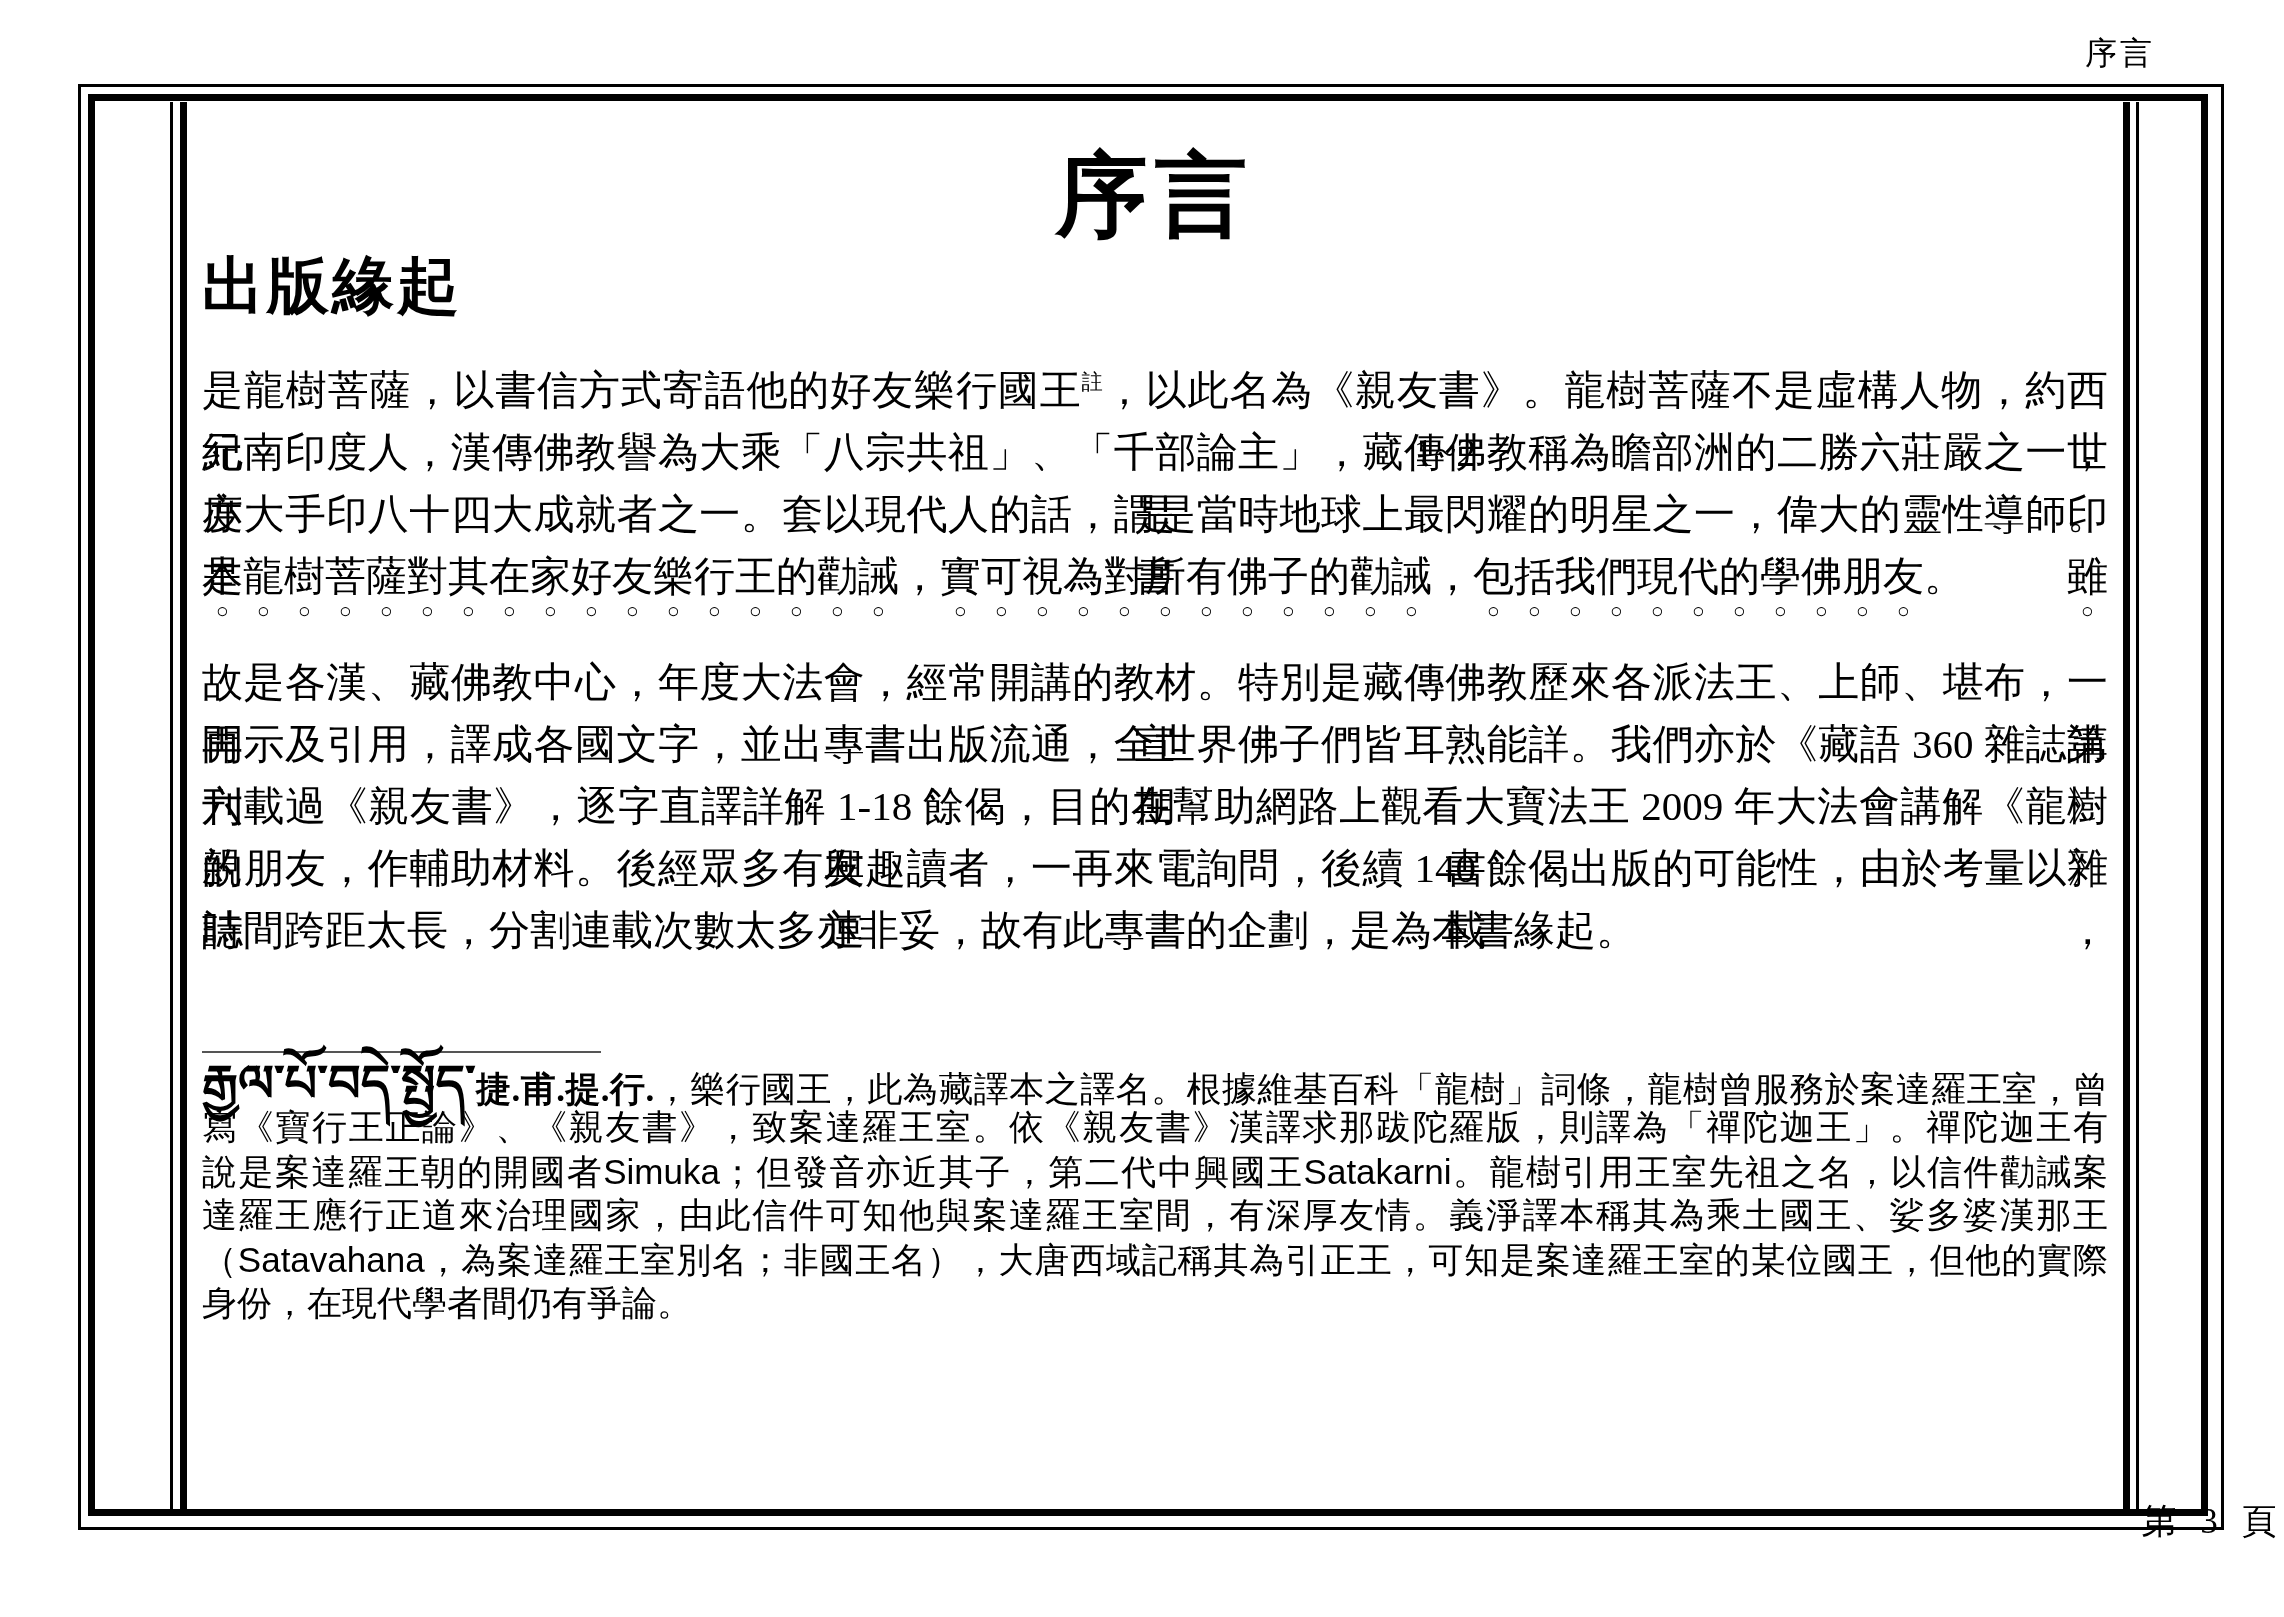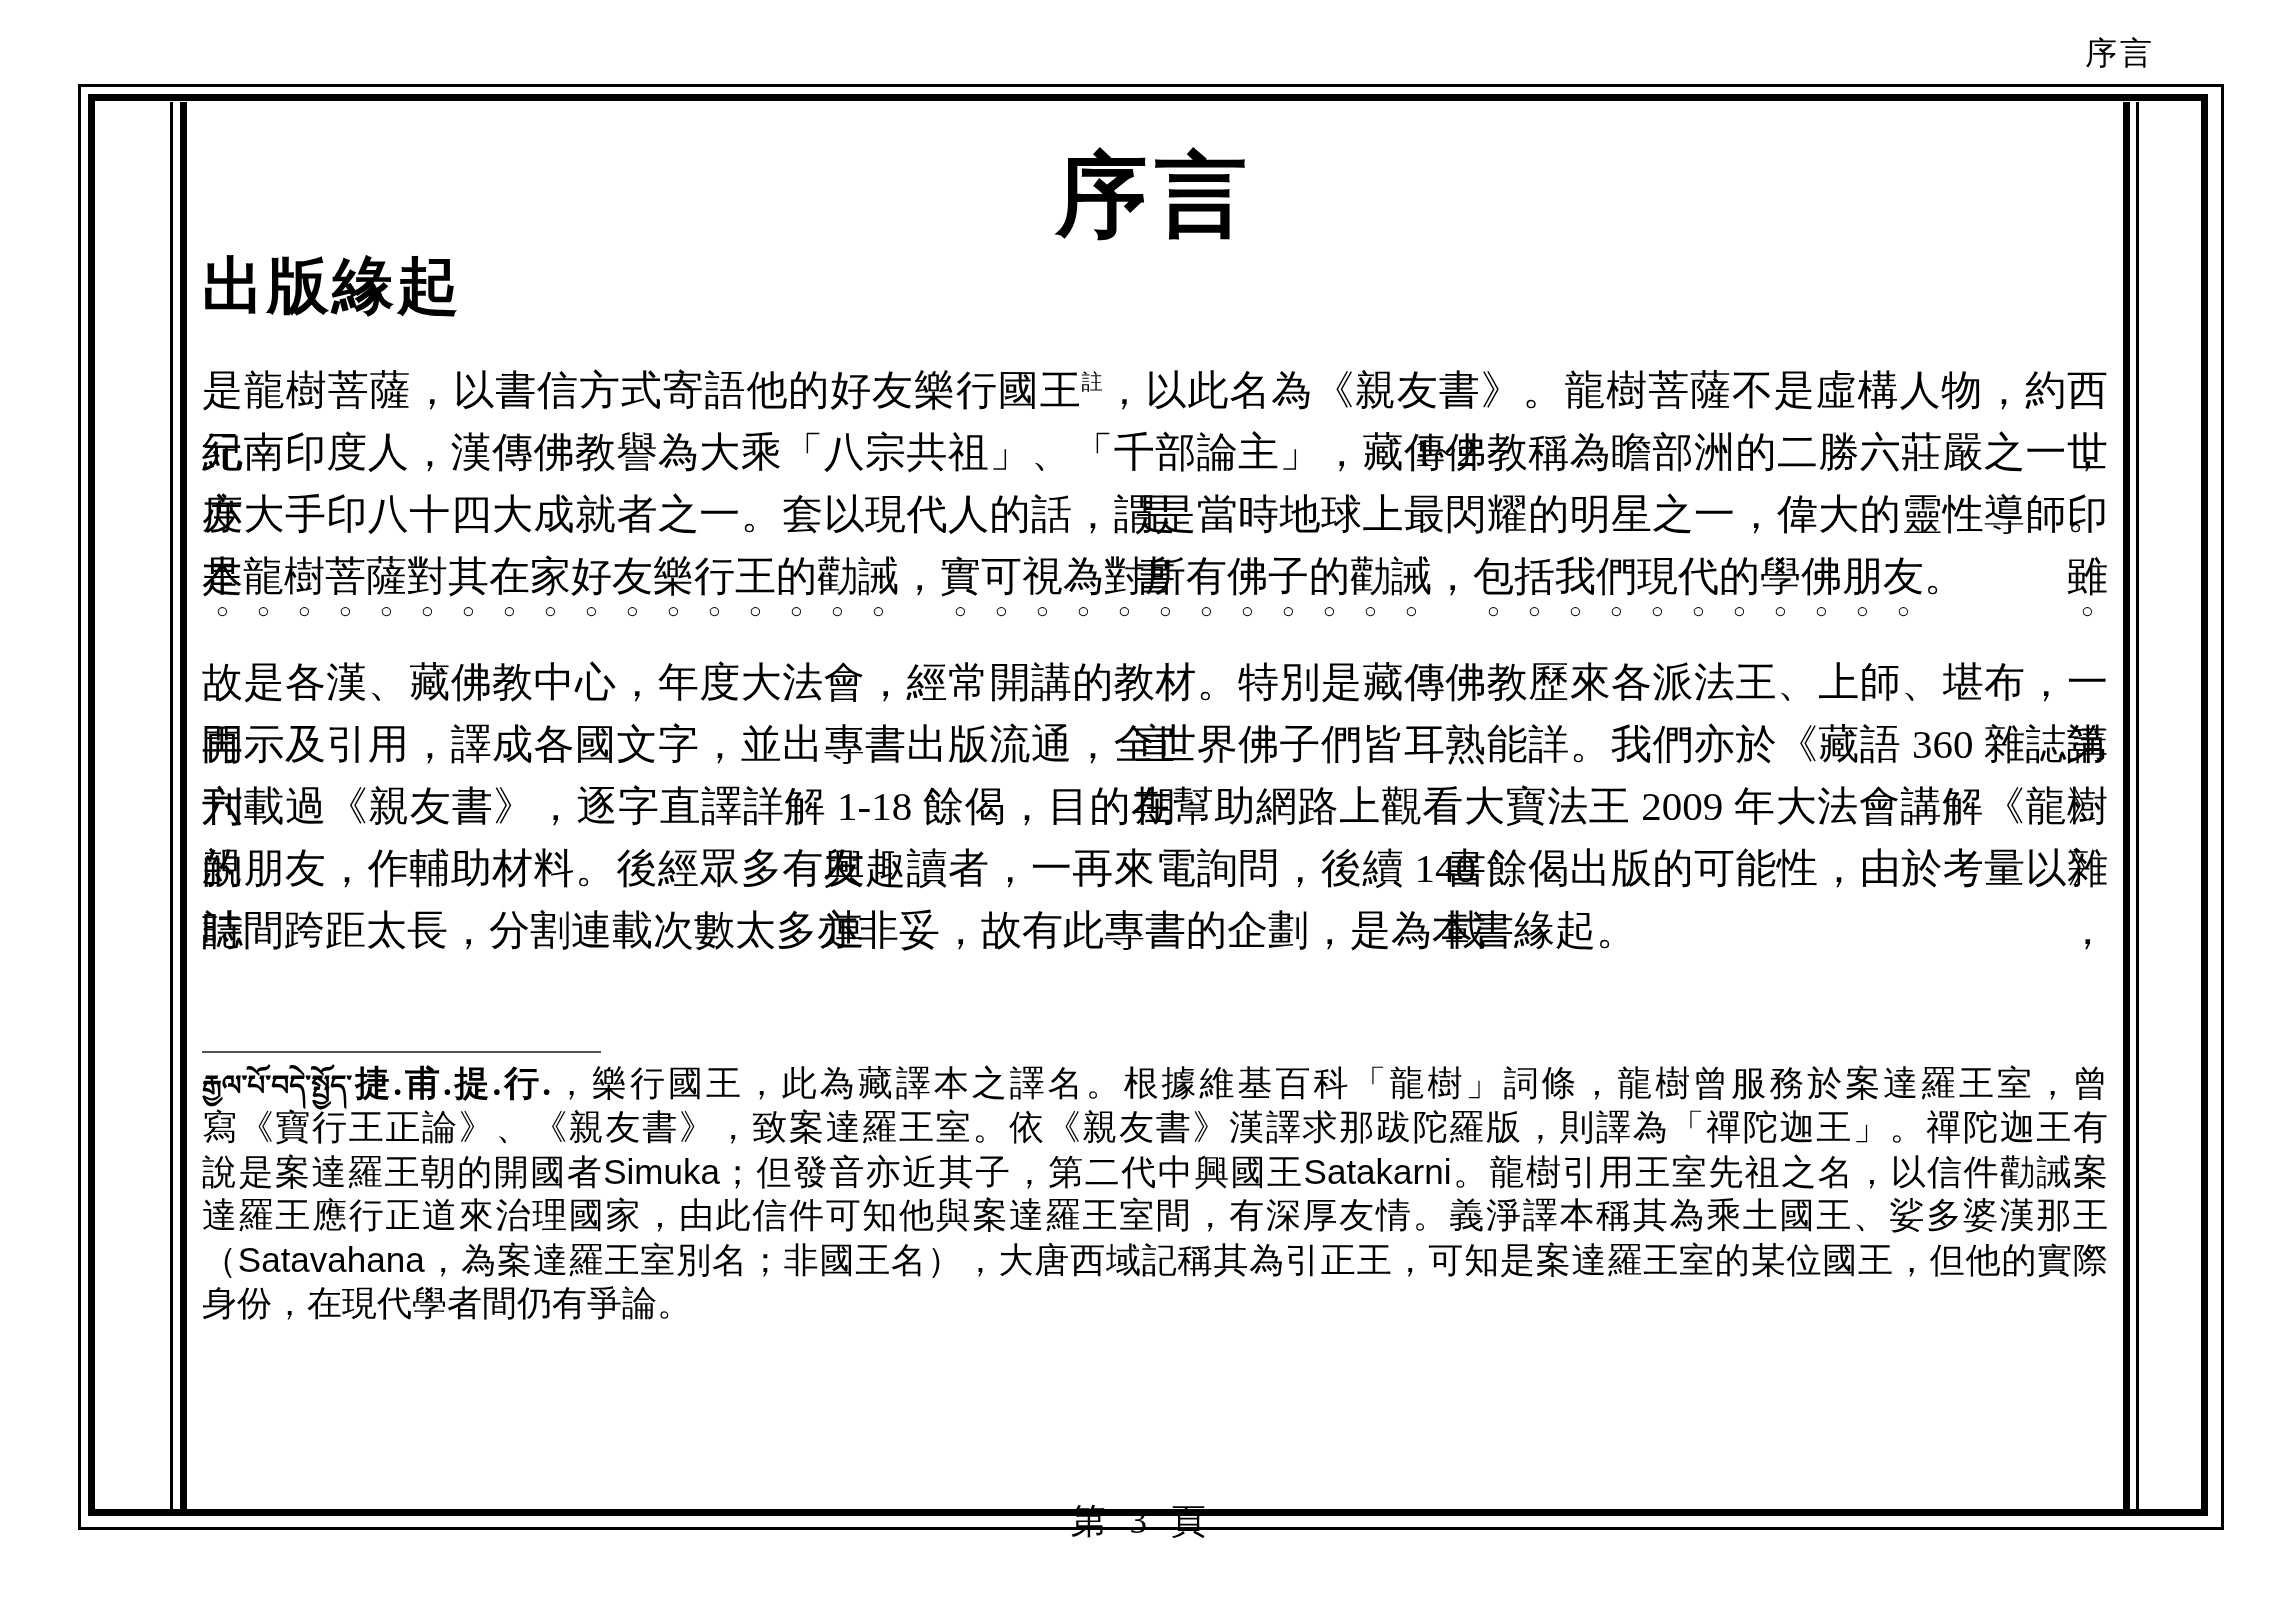--- a/index.html
+++ b/index.html
@@ -25,21 +25,21 @@
   .vrule.l-thick{left:180px;width:6.8px;}
   .vrule.r-thick{left:2123px;width:6.8px;}
   .vrule.r-thin{left:2136px;width:3px;}
   
   .corner-header{
     position:absolute;top:32px;right:129px;
     font-size:32px;letter-spacing:3px;
   }
   .page-footer{
     position:absolute;top:1498px;left:0;width:100%;
-    text-align:center;font-size:35px;letter-spacing:7.5px;
+    text-align:right;font-size:35px;letter-spacing:7.5px;
   }
   
   .content{
     position:absolute;left:202px;top:105px;width:1906px;
   }
   .doc-title{
     margin-top:26px;
     font-family:"Liberation Sans", sans-serif;
     font-weight:600;font-size:92px;line-height:128px;
     text-align:center;letter-spacing:7.5px;
@@ -59,21 +59,21 @@
   
   .fn-separator{
     margin-top:90px;width:399px;height:0;
     border-top:2.3px solid #555;
   }
   .footnote{margin-top:9px;font-size:35px;}
   .footnote .line{height:44px;line-height:44px;text-align:justify;}
   
   .lat{font-family:"Liberation Sans", sans-serif;}
   .bold{font-family:Liberation Serif, serif;font-weight:700;}
-  .tib{font-family:Liberation Serif, serif;font-weight:700;font-size:28px;}
+  .tib{font-family:Liberation Serif, serif;font-weight:700;font-size:51px;}
   .sup{font-size:0.52em;vertical-align:super;line-height:0;}
   .emph{
     -webkit-text-emphasis-style:open circle;
     -webkit-text-emphasis-position:under right;
     text-emphasis-style:open circle;
     text-emphasis-position:under right;
   }
 </style>
 </head>
 <body>

